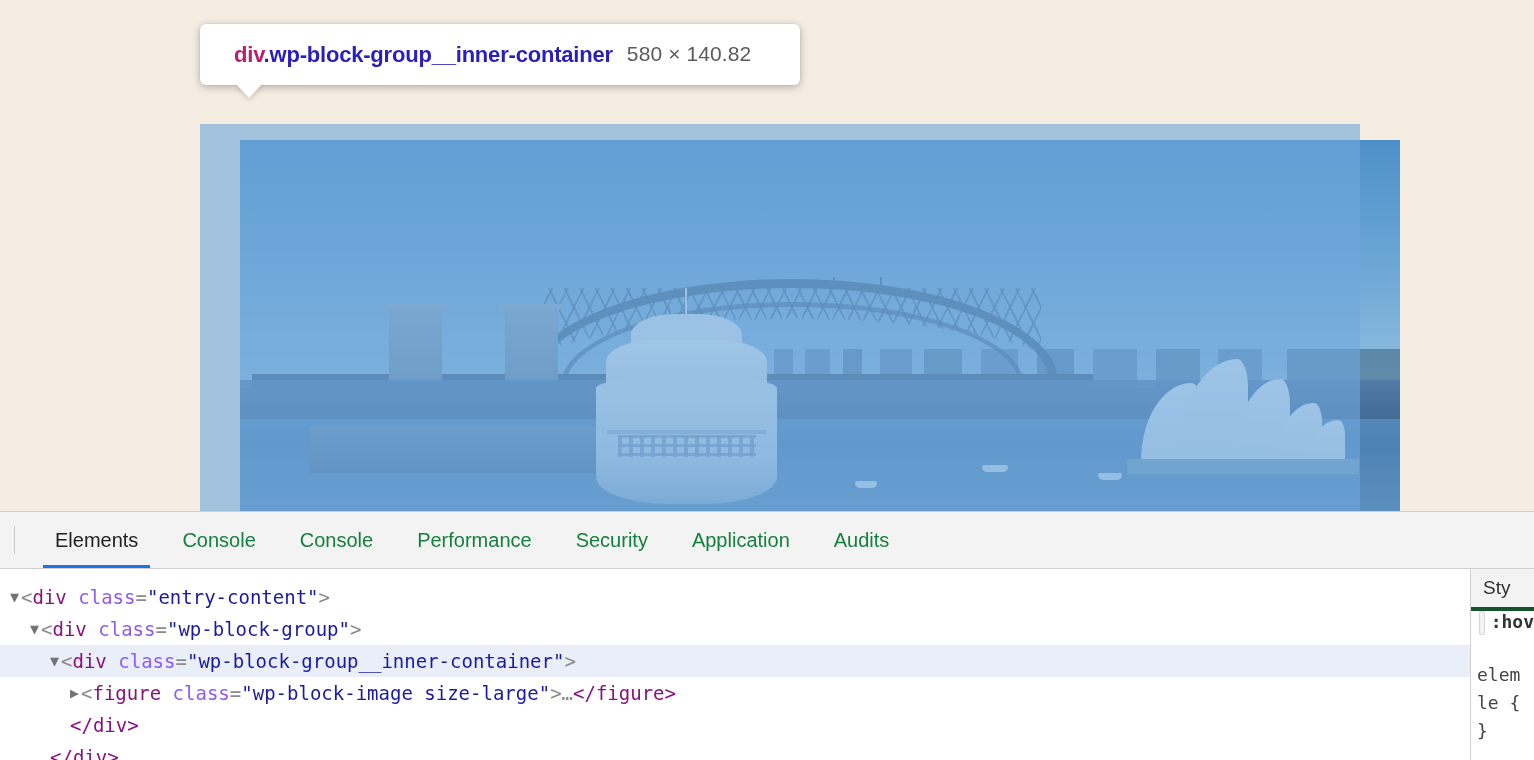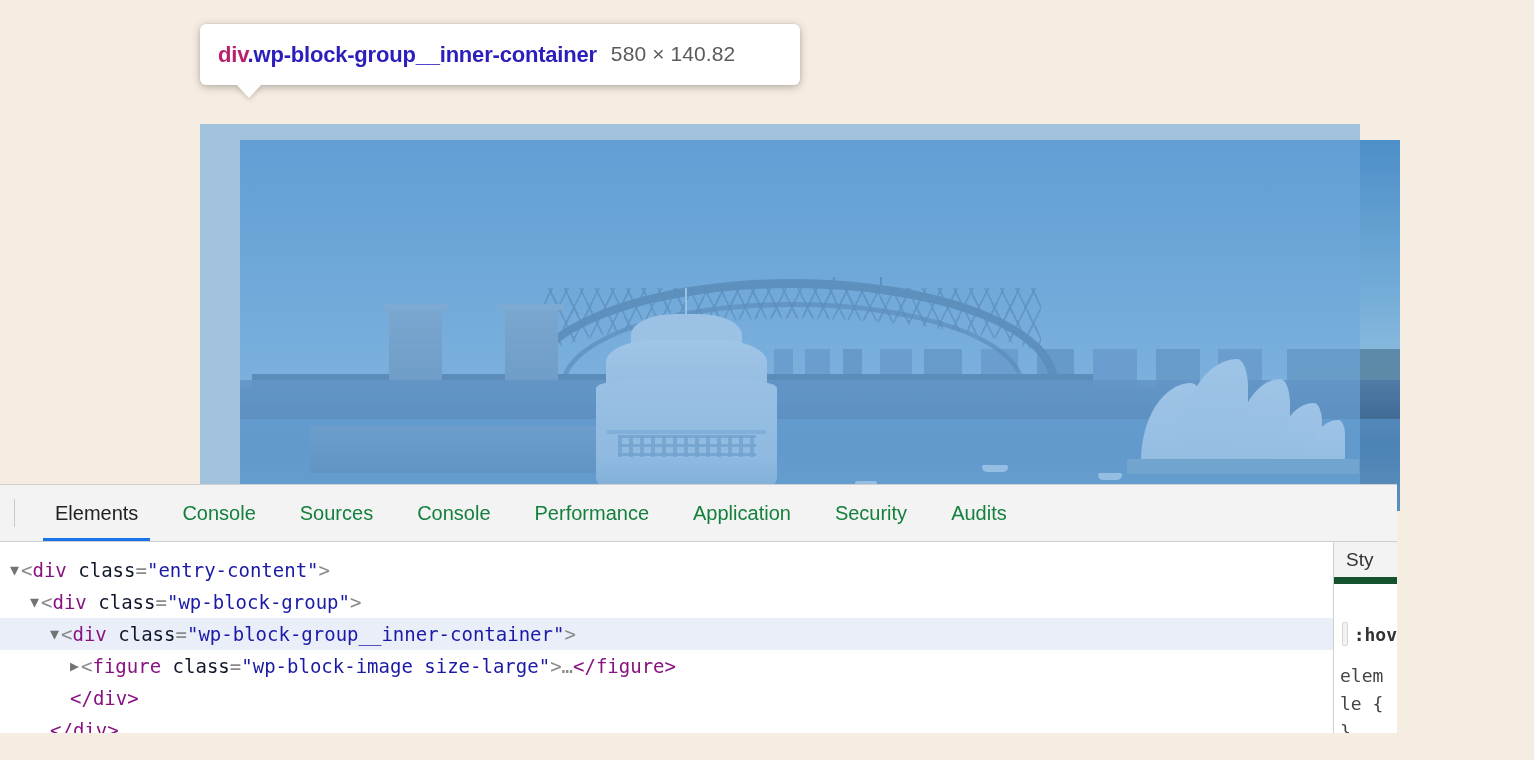--- a/index.html
+++ b/index.html
@@ -197,20 +197,21 @@
     align-items: flex-start;
     gap: 14px;
   }
   .tt-selector {
     font-size: 22px;
     font-weight: bold;
     line-height: 1.32;
     letter-spacing: -.2px;
     max-width: 400px;
     word-break: break-all;
+    margin-left: 16px;
   }
   .tt-tag { color: #b8206b; }
   .tt-class { color: #2c1ebd; }
   .tt-dims {
     font-size: 21px;
     color: #5b5b5b;
     white-space: nowrap;
     padding-top: 2px;
     letter-spacing: .1px;
   }
@@ -220,22 +221,22 @@
     width: 0; height: 0;
     border-left: 13px solid transparent;
     border-right: 13px solid transparent;
     border-top: 14px solid #ffffff;
     filter: drop-shadow(0 3px 2px rgba(0,0,0,.14));
   }
 
   
   .devtools {
     position: absolute;
-    left: 0; top: 484px;
-    width: 1397px; height: 249px;
+    left: 0; top: 511px;
+    width: 1534px; height: 249px;
     background: #ffffff;
     border-top: 1px solid #cfcfcf;
     display: flex;
     flex-direction: column;
   }
   .dt-toolbar {
     height: 57px;
     background: #f3f3f3;
     border-bottom: 1px solid #cfcfcf;
     display: flex;
@@ -281,54 +282,52 @@
     white-space: pre;
     padding-left: 10px;
     height: 32px;
     display: flex;
     align-items: center;
   }
   .dom-row.selected { background: #e9eef9; }
   .tw { color: #737373; font-size: 15px; margin-right: 2px; }
   .tk-punct { color: #8a8a8a; }
   .tk-tag { color: #881280; }
-  .tk-attr { color: #0f172a; }
+  .tk-attr { color: #8b5cf6; }
   .tk-val { color: #1a1aa6; }
   .tk-ellipsis { color: #8a8a8a; }
 
   .styles-pane {
     width: 64px;
     border-left: 1px solid #cfcfcf;
     background: #fff;
     display: flex;
     flex-direction: column;
     overflow: hidden;
   }
   .styles-tabbar {
     height: 42px;
     background: #f3f3f3;
-    border-bottom: 7px solid #14532d;
+    border-bottom: 4px solid #14532d;
     display: flex;
     align-items: center;
     padding-left: 12px;
     flex: 0 0 42px;
   }
   .styles-tab {
     font-size: 19px;
     color: #333;
     white-space: nowrap;
   }
   .styles-toolbar {
     height: 44px;
     display: flex;
-    align-items: center;
     padding-left: 8px;
     flex: 0 0 44px;
     gap: 6px;
-    margin-top: 28px;
   }
   .filter-box {
     width: 10px; height: 24px;
     background: #f2f2f2;
     border: 1px solid #d6d6d6;
     border-radius: 2px;
   }
   .hov-btn {
     font-size: 18px;
     font-weight: bold;
@@ -411,25 +410,24 @@
     </div>
   </div>
 
   <div class="devtools">
 
     <div class="dt-toolbar">
       <div class="dt-divider"></div>
       <div class="dt-tabs" id="dt-tabs">
           <div class="dt-tab active">Elements</div>
           <div class="dt-tab">Console</div>
-          <div class="dt-tab">Sources</div>
           <div class="dt-tab">Console</div>
           <div class="dt-tab">Performance</div>
+          <div class="dt-tab">Security</div>
           <div class="dt-tab">Application</div>
-          <div class="dt-tab">Security</div>
           <div class="dt-tab">Audits</div>
         </div>
     </div>
 
     <div class="dt-body">
 
       <div class="dom-pane" id="dom-pane">
           <div class="dom-row"><span style="display: inline-block; width: 0px;"></span><span class="tw">▼</span><span class="tk-punct">&lt;</span><span class="tk-tag">div</span><span class="tk-punct"> </span><span class="tk-attr">class</span><span class="tk-punct">=</span><span class="tk-val">"</span><span class="tk-val">entry-content</span><span class="tk-val">"</span><span class="tk-punct">&gt;</span></div>
           <div class="dom-row"><span style="display: inline-block; width: 20px;"></span><span class="tw">▼</span><span class="tk-punct">&lt;</span><span class="tk-tag">div</span><span class="tk-punct"> </span><span class="tk-attr">class</span><span class="tk-punct">=</span><span class="tk-val">"</span><span class="tk-val">wp-block-group</span><span class="tk-val">"</span><span class="tk-punct">&gt;</span></div>
           <div class="dom-row selected"><span style="display: inline-block; width: 40px;"></span><span class="tw">▼</span><span class="tk-punct">&lt;</span><span class="tk-tag">div</span><span class="tk-punct"> </span><span class="tk-attr">class</span><span class="tk-punct">=</span><span class="tk-val">"</span><span class="tk-val">wp-block-group__inner-container</span><span class="tk-val">"</span><span class="tk-punct">&gt;</span></div>

